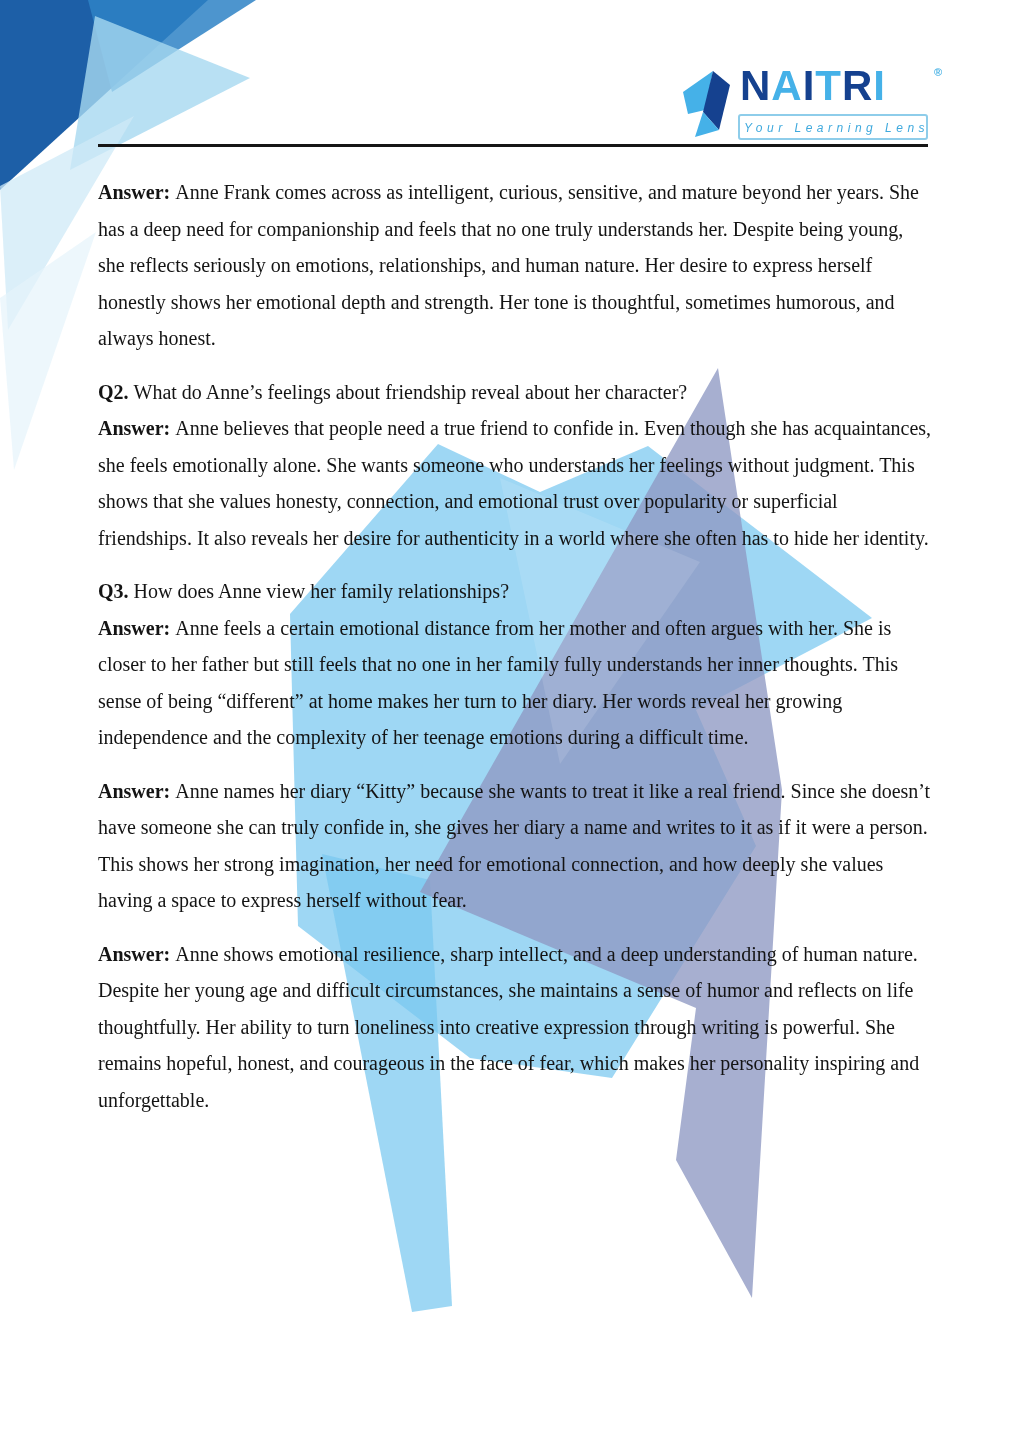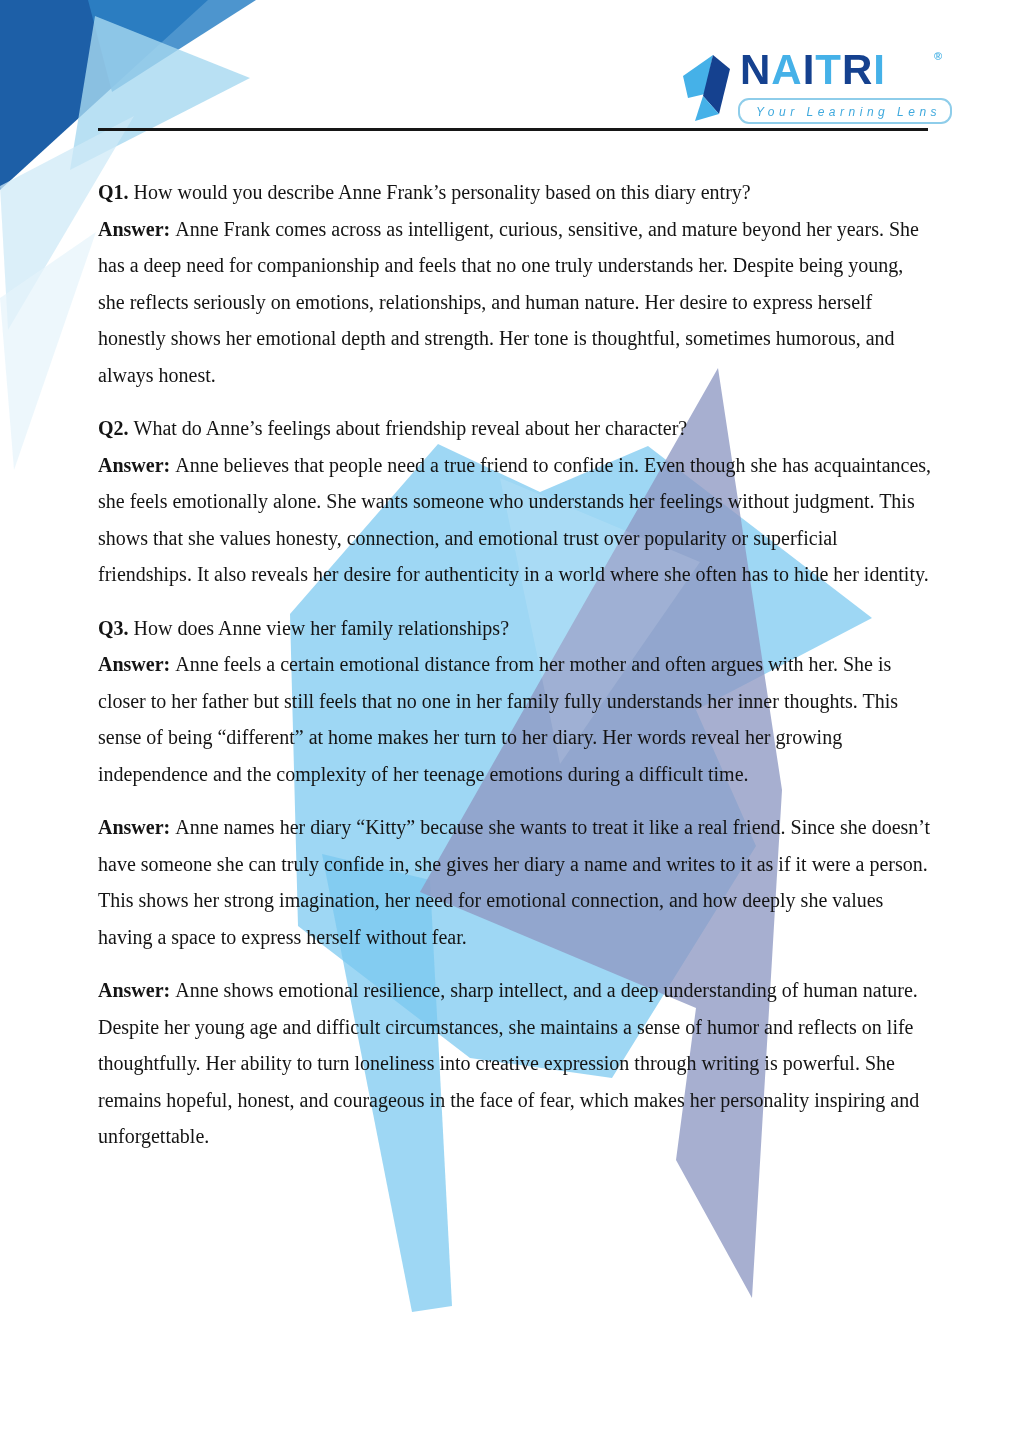--- a/index.html
+++ b/index.html
@@ -7,42 +7,42 @@
   .page{
     position:relative;
     width:1024px;height:1449px;
     background:#ffffff;
     overflow:hidden;
     font-family:"Liberation Serif", serif;
   }
   
   .bg-svg{position:absolute;left:0;top:0;width:1024px;height:1449px;z-index:0;}
   
-  .header{position:absolute;left:0;top:0;width:1024px;height:140px;z-index:2;}
+  .header{position:absolute;left:0;top:16px;width:1024px;height:140px;z-index:2;}
   .divider{
     position:absolute;left:98px;top:128px;width:830px;height:3px;
     background:#161616;
   }
   .logo{position:absolute;right:94px;top:52px;width:250px;height:72px;}
   .logo-bird{position:absolute;left:0;top:0;width:54px;height:70px;}
   .wordmark{
     position:absolute;left:60px;top:-6px;
     font-family:"Liberation Sans", sans-serif;
     font-weight:800;font-size:42px;letter-spacing:1px;line-height:48px;
     white-space:nowrap;
   }
   .registered{
     position:absolute;right:-12px;top:-2px;
     font-family:"Liberation Sans", sans-serif;
     font-size:11px;color:#49b2e5;font-weight:700;
   }
   .tagline-box{
     position:absolute;left:58px;top:46px;width:178px;
-    border:2px solid #8ecdea;border-radius:11px;
-    padding:2px 16px;text-align:center;
+    border:2px solid #8ecdea;border-radius:3px;
+    padding:2px 4px;text-align:center;
   }
   .tagline{
     font-family:"Liberation Sans", sans-serif;
     font-style:italic;font-size:12px;color:#3fa9dd;
     letter-spacing:4.5px;white-space:nowrap;
   }
   
   .content{position:absolute;left:98px;top:174px;width:834px;z-index:1;color:#141414;}
   h1.title{
     margin:0 0 25px 0;
@@ -88,21 +88,20 @@
       <div class="tagline-box">
         <span class="tagline">Your Learning Lens</span>
       </div>
     </div>
     <div class="divider"></div>
   </div>
 
   <div class="content">
 
     <div class="qa-block">
-      <p><b>Q1.</b><span>How would you describe Anne Frank’s personality based on this diary entry?</span></p>
       <p><b>Answer:</b><span>Anne Frank comes across as intelligent, curious, sensitive, and mature beyond her years. She has a deep need for companionship and feels that no one truly understands her. Despite being young, she reflects seriously on emotions, relationships, and human nature. Her desire to express herself honestly shows her emotional depth and strength. Her tone is thoughtful, sometimes humorous, and always honest.</span></p>
     </div>
 
     <div class="qa-block">
       <p><b>Q2.</b><span>What do Anne’s feelings about friendship reveal about her character?</span></p>
       <p><b>Answer:</b><span>Anne believes that people need a true friend to confide in. Even though she has acquaintances, she feels emotionally alone. She wants someone who understands her feelings without judgment. This shows that she values honesty, connection, and emotional trust over popularity or superficial friendships. It also reveals her desire for authenticity in a world where she often has to hide her identity.</span></p>
     </div>
 
     <div class="qa-block">
       <p><b>Q3.</b><span>How does Anne view her family relationships?</span></p>

